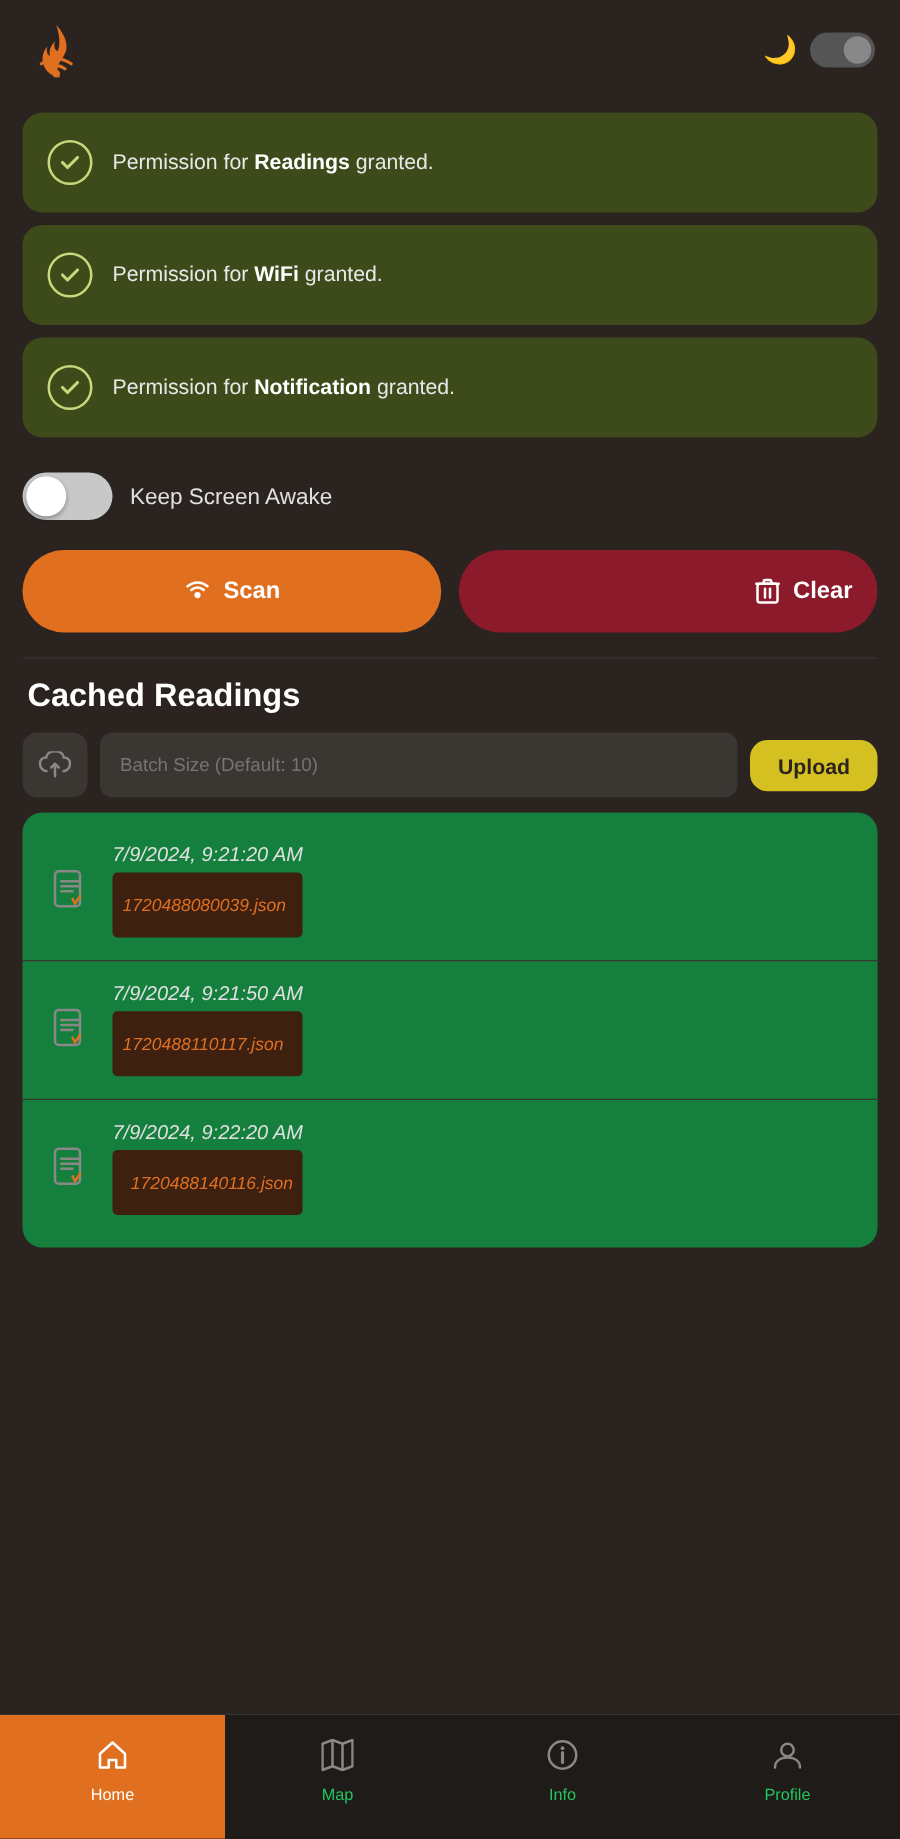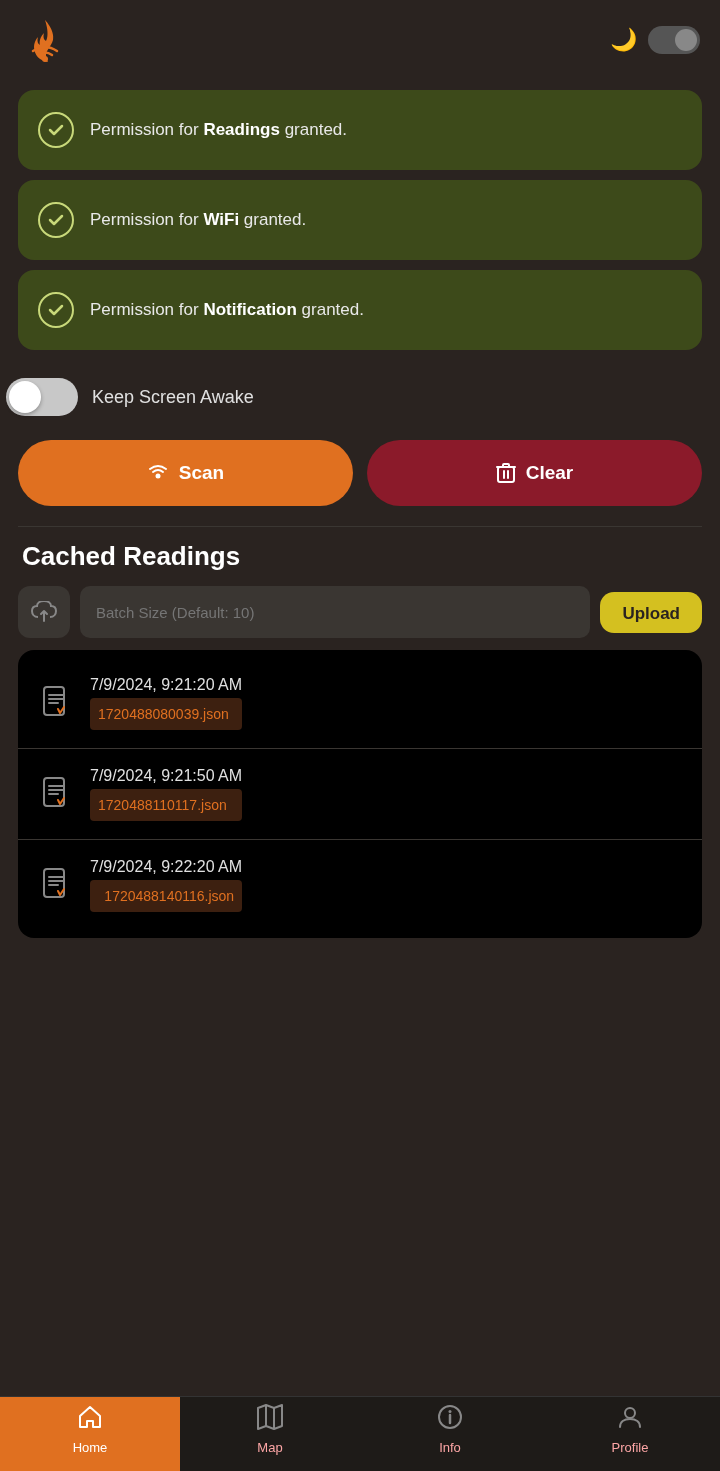--- a/index.html
+++ b/index.html
@@ -88,21 +88,21 @@
     .permission-text strong {
       color: #fff;
       font-weight: 700;
     }
 
     
     .toggle-row {
       display: flex;
       align-items: center;
       gap: 14px;
-      padding: 18px 6px;
+      padding: 18px 18px;
       margin: 6px 0;
     }
     .screen-toggle {
       width: 72px;
       height: 38px;
       background: #c8c8c8;
       border-radius: 19px;
       position: relative;
       cursor: pointer;
     }
@@ -145,21 +145,21 @@
       text-align: center;
     }
     .btn-clear {
       flex: 1;
       background: #8b1a2a;
       border: none;
       border-radius: 40px;
       padding: 22px 20px;
       display: flex;
       align-items: center;
-      justify-content: center;
+      justify-content: flex-end;
       gap: 10px;
       cursor: pointer;
       color: #fff;
       font-size: 19px;
       font-weight: 600;
     }
 
     
     .section-title {
       font-size: 26px;
@@ -201,24 +201,25 @@
       padding: 12px 22px;
       color: #2a2320;
       font-size: 17px;
       font-weight: 700;
       cursor: pointer;
       height: 41px;
     }
 
     
     .file-list {
-      background: #000000;
+      background: #15803d;
       border-radius: 16px;
       margin: 0 18px;
       padding: 8px 0;
+      font-style: italic;
     }
     .file-item {
       display: flex;
       align-items: center;
       gap: 16px;
       padding: 18px 20px;
       border-bottom: 1px solid #3a3632;
     }
     .file-item:last-child {
       border-bottom: none;
@@ -236,32 +237,32 @@
     }
     .file-date {
       font-size: 16px;
       color: #e0e0e0;
       font-weight: 500;
     }
     .file-name {
       font-size: 14px;
       color: #e07020;
       background: #3d2010;
-      padding: 8px 8px;
+      padding: 18px 8px;
       border-radius: 4px;
       display: inline-block;
     }
 
     
     .bottom-nav {
       position: absolute;
       bottom: 0;
       left: 0;
       right: 0;
-      height: 75px;
+      height: 100px;
       background: #1e1b18;
       display: flex;
       border-top: 1px solid #333;
     }
     .nav-item {
       flex: 1;
       display: flex;
       flex-direction: column;
       align-items: center;
       justify-content: center;
@@ -274,21 +275,21 @@
     }
     .nav-icon {
       font-size: 24px;
       color: #888;
     }
     .nav-item.active .nav-icon {
       color: #fff;
     }
     .nav-label {
       font-size: 13px;
-      color: #fca5a5;
+      color: #22c55e;
     }
     .nav-item.active .nav-label {
       color: #fff;
     }
 
     
     .divider {
       height: 1px;
       background: #3a3632;
       margin: 4px 18px;

